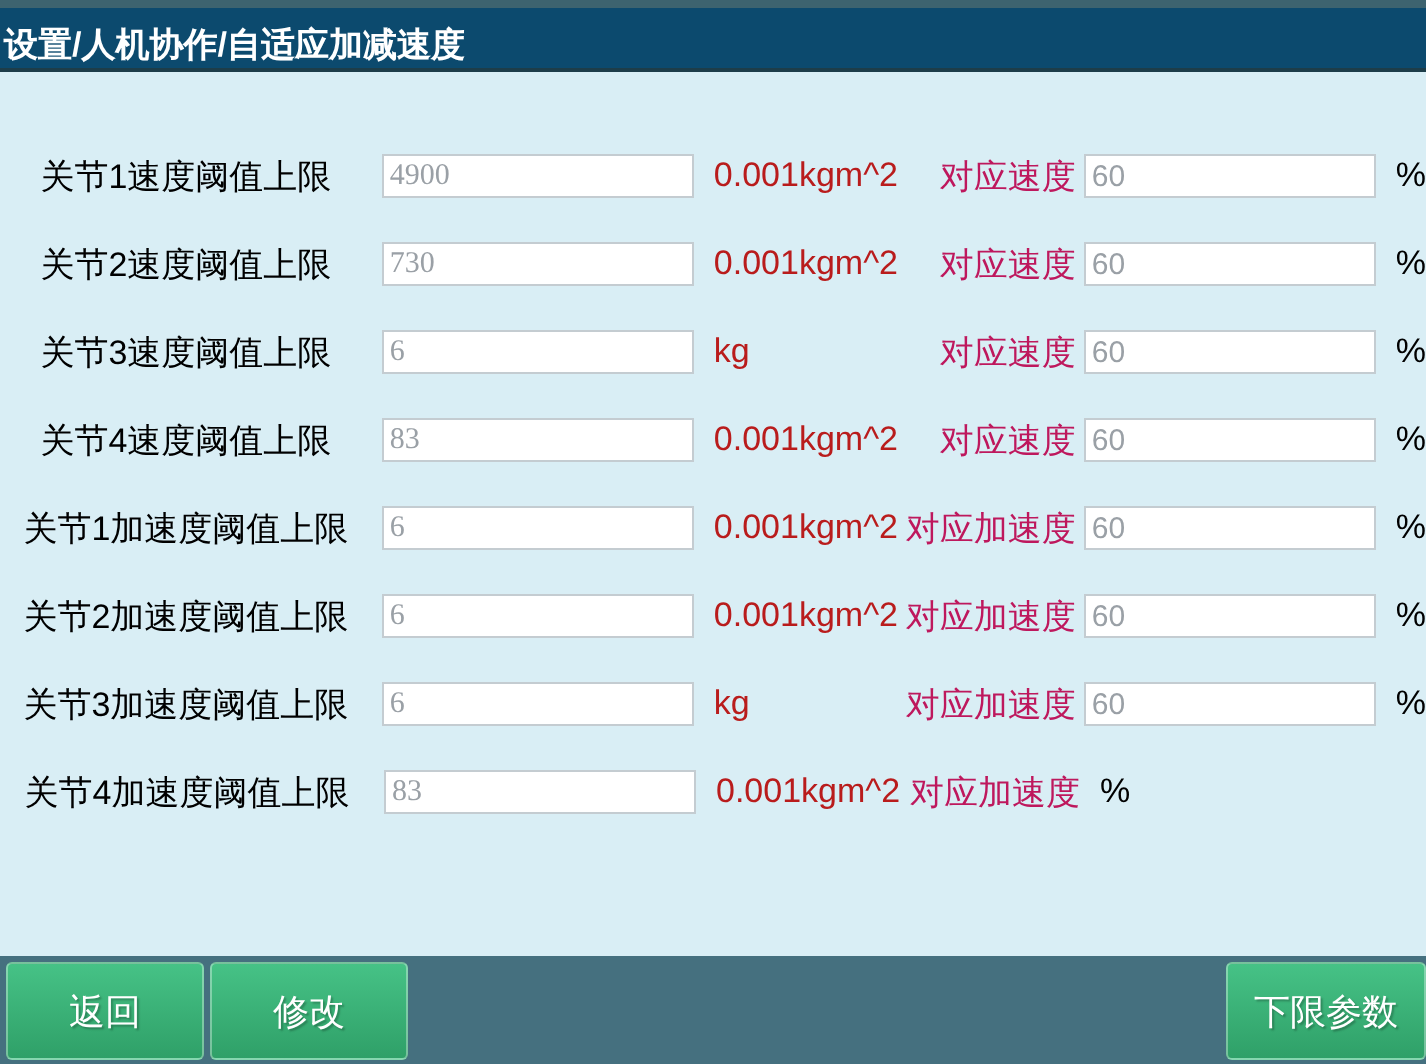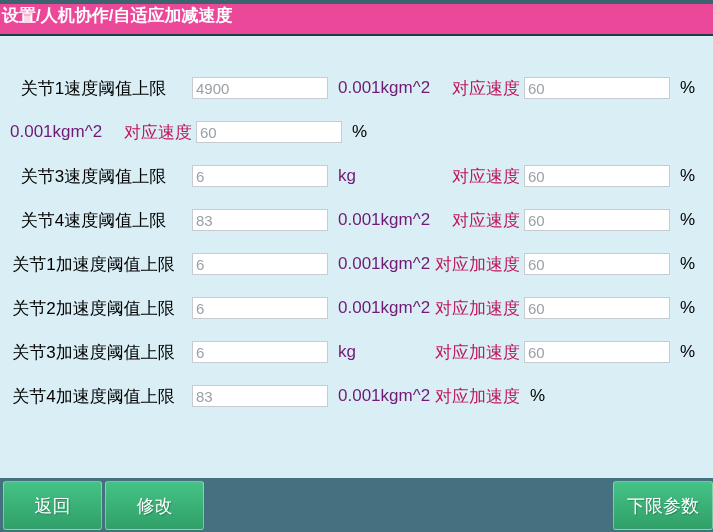--- a/index.html
+++ b/index.html
@@ -6,25 +6,25 @@
   body{
     width:713px;height:532px;overflow:hidden;
     font-family:"Liberation Sans", sans-serif;
     background:#d9eef5;
   }
   .screen{position:relative;width:713px;height:532px;}
 
   
   .titlebar{
     height:30px;
-    background:#ec4899;
+    background:#0c4a6e;
     border-top:4px solid #3d636f;
     border-bottom:2px solid #1d3d49;
     color:#ffffff;
-    display:flex;align-items:flex-start;
+    display:flex;align-items:flex-end;
   }
   .titlebar .title{
     font-size:17px;font-weight:bold;padding-left:2px;
     white-space:nowrap;
   }
 
   
   .content{
     height:442px;
     background:#d9eef5;
@@ -36,22 +36,22 @@
     width:187px;text-align:center;
     font-size:17px;color:#000;white-space:nowrap;
   }
   .field{
     height:22px;box-sizing:border-box;
     border:1px solid #c4ccd1;background:#ffffff;
     color:#9aa0a6;font-size:15px;padding:0 3px;
     font-family:"Liberation Sans", sans-serif;
     outline:none;
   }
-  .f1{width:136px;margin-left:5px;}
-  .unit{width:95px;margin-left:10px;font-size:17px;color:#701a75;white-space:nowrap;}
+  .f1{width:156px;margin-left:5px;font-family:Liberation Serif, serif;}
+  .unit{width:95px;margin-left:10px;font-size:17px;color:#b91c1c;white-space:nowrap;}
   .maplbl{width:87px;text-align:right;font-size:17px;color:#be185d;white-space:nowrap;}
   .f2{width:146px;margin-left:4px;}
   .pct{margin-left:10px;font-size:17px;color:#000;}
 
   
   .footer{
     position:absolute;left:0;bottom:0;
     width:713px;height:54px;
     background:#45707f;
     margin-top:36px;
@@ -84,20 +84,22 @@
     <div class="row">
       <span class="lbl">关节1速度阈值上限</span>
       <input class="field f1" value="4900" style="">
       <span class="unit">0.001kgm^2</span>
       <span class="maplbl">对应速度</span>
       <input class="field f2" value="60" style="">
       <span class="pct">%</span>
     </div>
 
     <div class="row">
+      <span class="lbl">关节2速度阈值上限</span>
+      <input class="field f1" value="730" style="">
       <span class="unit">0.001kgm^2</span>
       <span class="maplbl">对应速度</span>
       <input class="field f2" value="60" style="">
       <span class="pct">%</span>
     </div>
 
     <div class="row">
       <span class="lbl">关节3速度阈值上限</span>
       <input class="field f1" value="6" style="">
       <span class="unit">kg</span>

